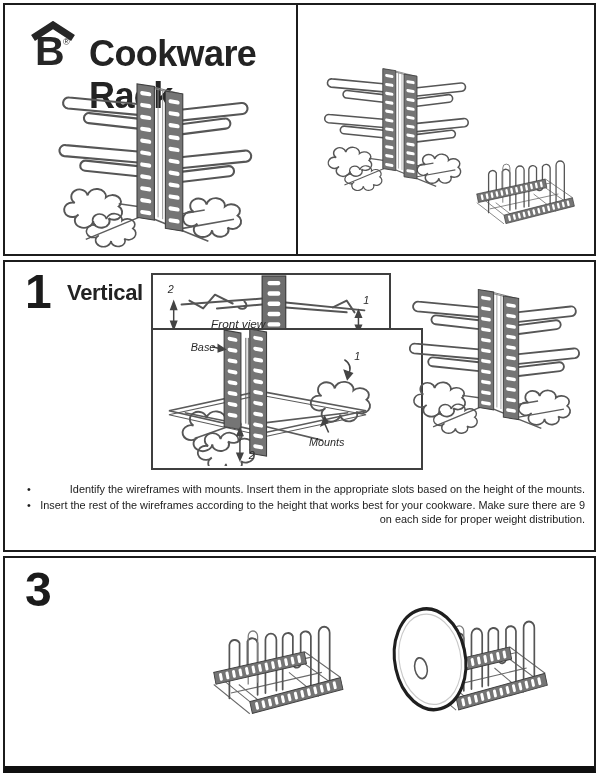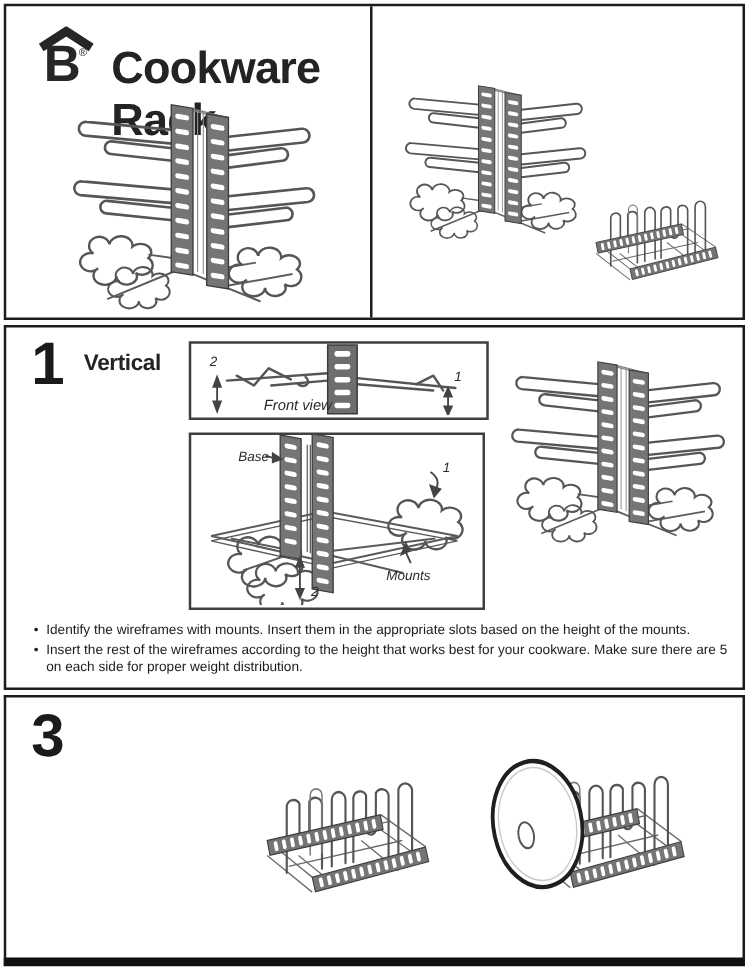--- a/index.html
+++ b/index.html
@@ -17,29 +17,29 @@
   
   .logo{position:absolute;top:16px;left:24px;width:52px;height:60px;}
   .logo .roof{position:absolute;top:0;left:0;}
   .logo .bletter{position:absolute;top:10px;left:6px;font-size:41px;font-weight:bold;line-height:1;letter-spacing:-1px;color:#262626;}
   .logo .rmark{position:absolute;top:16px;left:34px;font-size:9px;color:#262626;}
   .product-title{position:absolute;top:28px;left:84px;font-size:36px;font-weight:bold;letter-spacing:-0.6px;color:#232323;}
   .qg-title{position:absolute;top:26px;left:22px;font-size:24px;font-weight:bold;letter-spacing:-0.4px;color:#232323;}
 
   
   .step-num{position:absolute;font-size:48px;font-weight:bold;line-height:1;color:#1b1b1b;letter-spacing:-1px;}
-  .step-title{position:absolute;font-size:18px;font-weight:bold;letter-spacing:-0.3px;color:#232323;}
+  .step-title{position:absolute;font-size:22px;font-weight:bold;letter-spacing:-0.3px;color:#232323;}
 
   
   .fig-frame{position:absolute;border:2px solid #3f3f3f;background:#fff;box-sizing:border-box;}
   #frame-frontview{left:146px;top:11px;width:240px;height:63px;}
-  #frame-base{left:146px;top:84px;width:237px;height:142px;}
+  #frame-base{left:146px;top:66px;width:272px;height:142px;}
 
   
-  .bullets{position:absolute;left:22px;top:235px;width:558px;margin:0;padding:0;list-style:none;font-size:10.9px;line-height:1.34;color:#1c1c1c;}
+  .bullets{position:absolute;left:22px;top:220px;width:558px;margin:0;padding:0;list-style:none;font-size:10.9px;line-height:1.34;color:#1c1c1c;text-align:right;}
   .bullets li{position:relative;padding-left:10px;margin:0 0 1px 0;}
   .bullets li::before{content:"\2022";position:absolute;left:0;top:0;}
 
   svg text{font-family:"Liberation Sans", sans-serif;}
   .fig-label{font-style:italic;font-size:11px;fill:#2b2b2b;}
   .fig-label-big{font-style:italic;font-size:12px;fill:#2b2b2b;}
 
   .illus{position:absolute;}
 </style>
 </head>
@@ -285,21 +285,21 @@
       <text class="fig-label" x="95" y="131">2</text>
     </svg>
   </div>
 
   <svg class="illus" style="left:378px;top:16px;" width="210" height="162" viewBox="0 0 260 200">
     <use href="#sym-vrack"></use>
   </svg>
 
   <ul class="bullets">
     <li>Identify the wireframes with mounts. Insert them in the appropriate slots based on the height of the mounts.</li>
-    <li>Insert the rest of the wireframes according to the height that works best for your cookware. Make sure there are 5 on each side for proper weight distribution.</li>
+    <li>Insert the rest of the wireframes according to the height that works best for your cookware. Make sure there are 9 on each side for proper weight distribution.</li>
   </ul>
 </div>
 
 <div class="sec" id="sec-horizontal">
   <div class="step-num" style="left:20px;top:8px;">3</div>
   <svg class="illus" style="left:168px;top:30px;" width="188" height="155" viewBox="0 0 240 180" preserveAspectRatio="none">
     <use href="#sym-hrack"></use>
   </svg>
   <svg class="illus" style="left:376px;top:24px;" width="184" height="158" viewBox="0 0 240 180" preserveAspectRatio="none">
     <use href="#sym-hrack-lid"></use>

